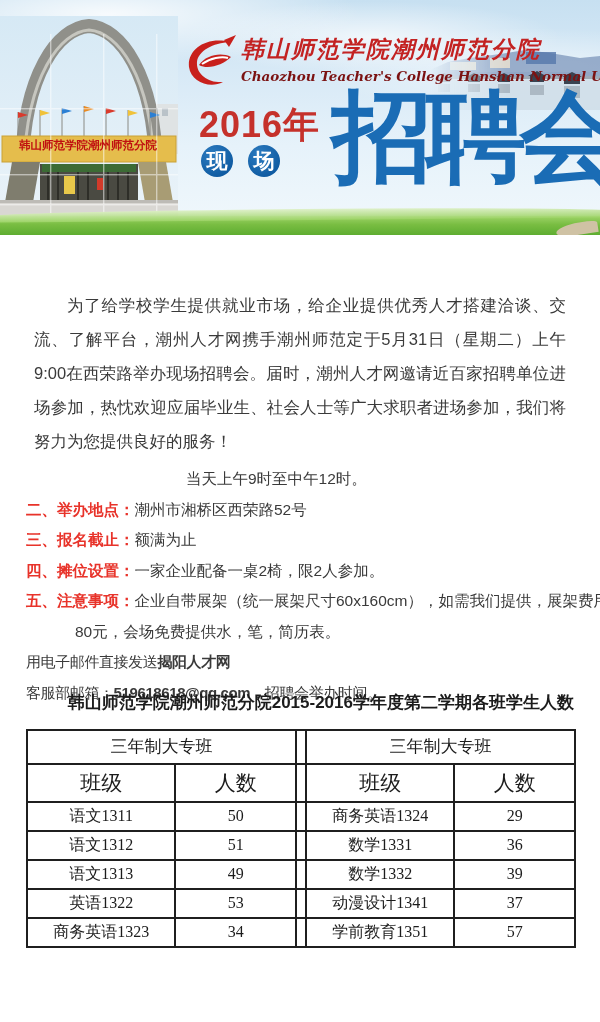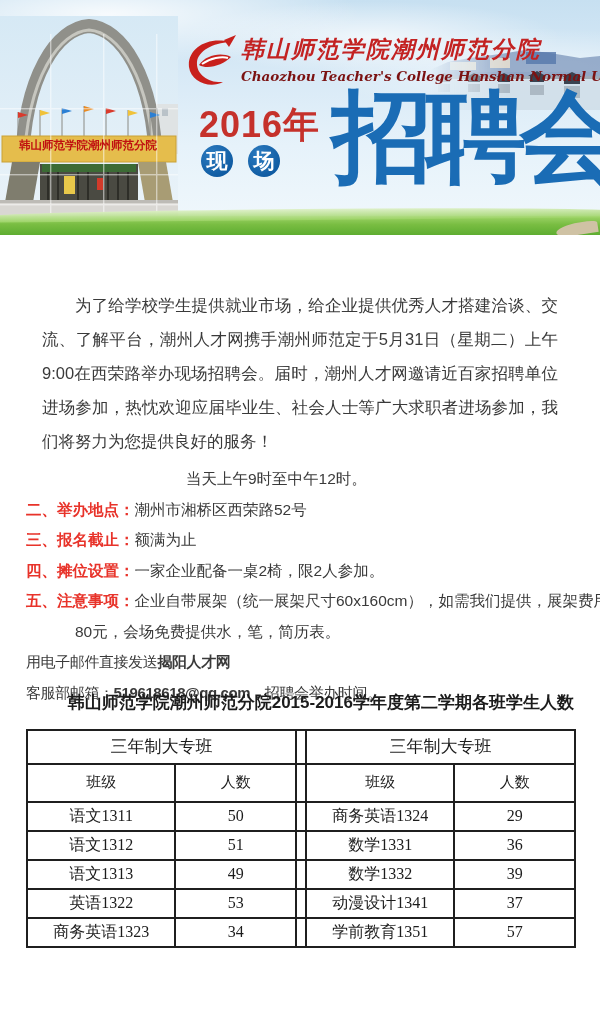--- a/index.html
+++ b/index.html
@@ -38,39 +38,39 @@
   .grass{position:absolute;left:0;bottom:0;width:100%;height:19px;
     background:linear-gradient(180deg,#9ed468 0%,#79bd42 45%,#5ead31 100%);}
   .grass::before{content:"";position:absolute;top:-7px;left:-4%;width:108%;height:11px;
     background:linear-gradient(180deg,rgba(222,240,200,.95),rgba(158,212,104,.95));
     border-radius:100% 100% 0 0 / 100% 100% 0 0;transform:rotate(-.5deg);}
   .dirt-path{position:absolute;right:2px;bottom:0;width:42px;height:12px;
     background:#cfc2a4;border-radius:60% 25% 0 45%;transform:rotate(-9deg);}
 
   
   .content{padding:0 26px;}
-  .intro{margin:53px 16px 0;font-size:16.5px;line-height:34px;text-indent:2em;
+  .intro{margin:53px 8px 0;font-size:16.5px;line-height:34px;text-indent:2em;
     text-align:justify;color:#3a3a3a;}
   .items{margin-top:6px;}
   .item-line{height:30.5px;line-height:30.5px;font-size:15.5px;color:#3a3a3a;
     white-space:nowrap;}
   .item-line .red{color:#e8332a;font-weight:bold;}
   .item-line .b{font-weight:bold;white-space:pre-wrap;}
   .indent-time{padding-left:160px;}
   .indent-note{padding-left:49px;}
   .tight{letter-spacing:-0.4px;font-size:15px;}
 
   
   .table-title{margin:13px 0 0;text-align:right;font-size:17px;font-weight:bold;
     color:#1c1c1c;letter-spacing:0;}
   table.roster{margin:15px auto 0;width:550px;border-collapse:collapse;
     font-family:"Liberation Serif","DejaVu Serif",serif;font-size:16px;color:#1c1c1c;}
   table.roster td{border:2px solid #1f1f1f;text-align:center;padding:0;}
   table.roster .h1 td{height:32px;font-size:17px;}
-  table.roster .h2 td{height:36px;font-size:15px;margin-top:12px;}
+  table.roster .h2 td{height:36px;font-size:21px;margin-top:12px;}
   table.roster .dr td{height:27px;}
   table.roster col.c-class{width:149px;} table.roster col.c-num{width:121px;}
   table.roster col.c-sp{width:10px;}
 </style>
 </head>
 <body>
 
 <div class="page">
 
   <header class="hero">

